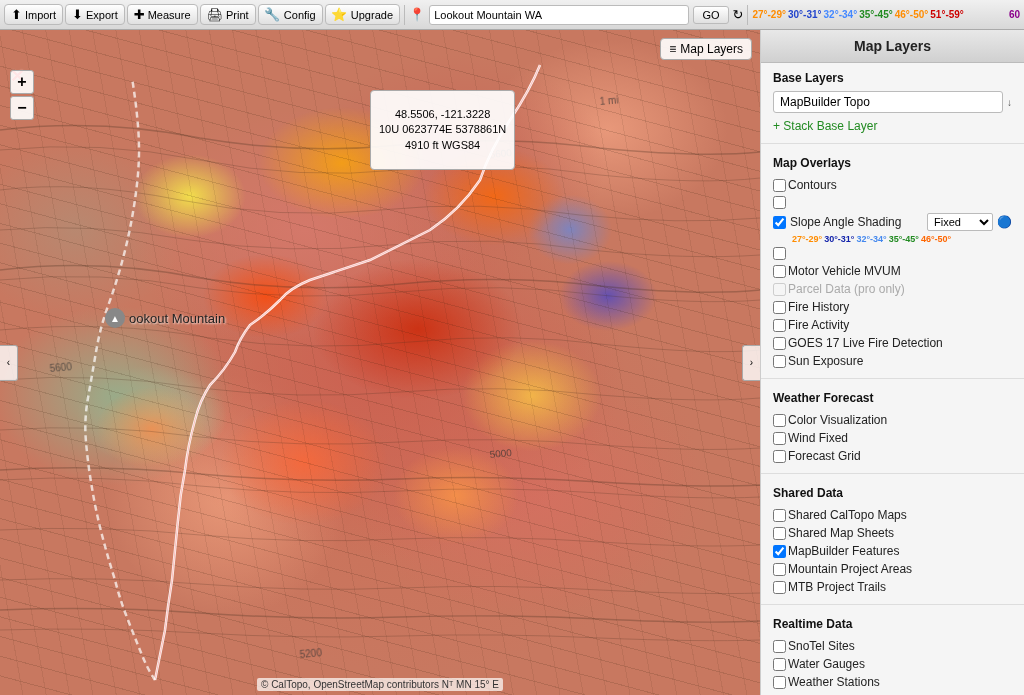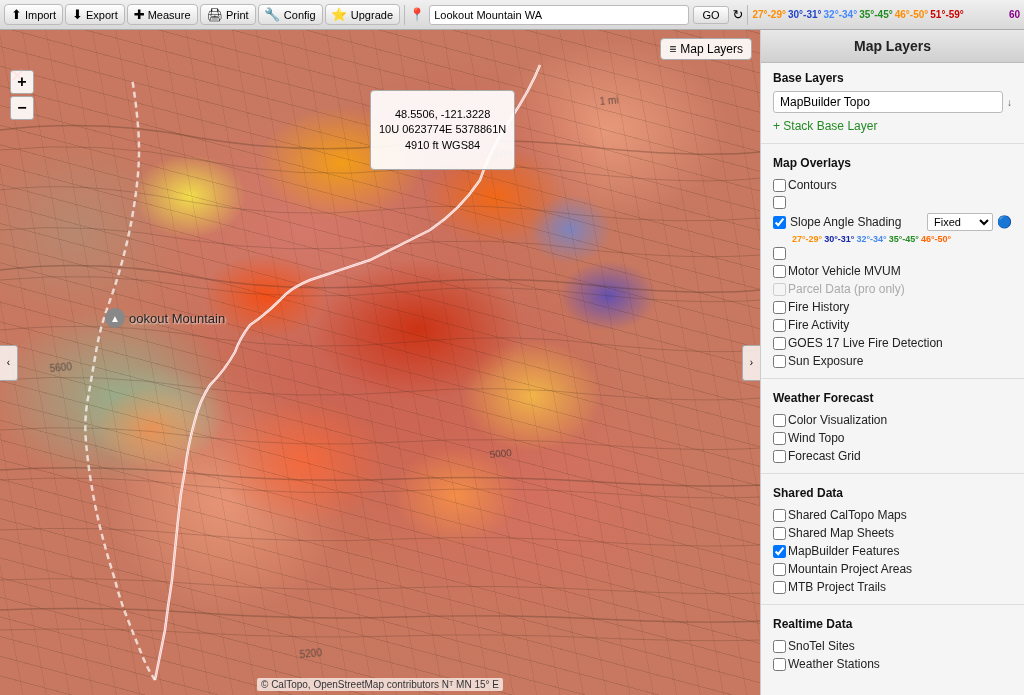--- a/index.html
+++ b/index.html
@@ -446,21 +446,21 @@
     <div class="section-divider"></div>
 
     <div class="panel-section">
       <div class="section-title">Weather Forecast</div>
       <div class="layer-item">
         <input type="checkbox" style="">
         <span class="layer-label">Color Visualization</span>
       </div>
       <div class="layer-item">
         <input type="checkbox" style="">
-        <span class="layer-label">Wind Topo</span>
+        <span class="layer-label">Wind Fixed</span>
       </div>
       <div class="layer-item">
         <input type="checkbox" style="">
         <span class="layer-label">Forecast Grid</span>
       </div>
     </div>
 
     <div class="section-divider"></div>
 
     <div class="panel-section">
@@ -490,18 +490,22 @@
     <div class="section-divider"></div>
 
     <div class="panel-section">
       <div class="section-title">Realtime Data</div>
       <div class="layer-item">
         <input type="checkbox" style="">
         <span class="layer-label">SnoTel Sites</span>
       </div>
       <div class="layer-item">
         <input type="checkbox" style="">
+        <span class="layer-label">Water Gauges</span>
+      </div>
+      <div class="layer-item">
+        <input type="checkbox" style="">
         <span class="layer-label">Weather Stations</span>
       </div>
     </div>
   </div>
 
 </div>
 
 </body></html>

